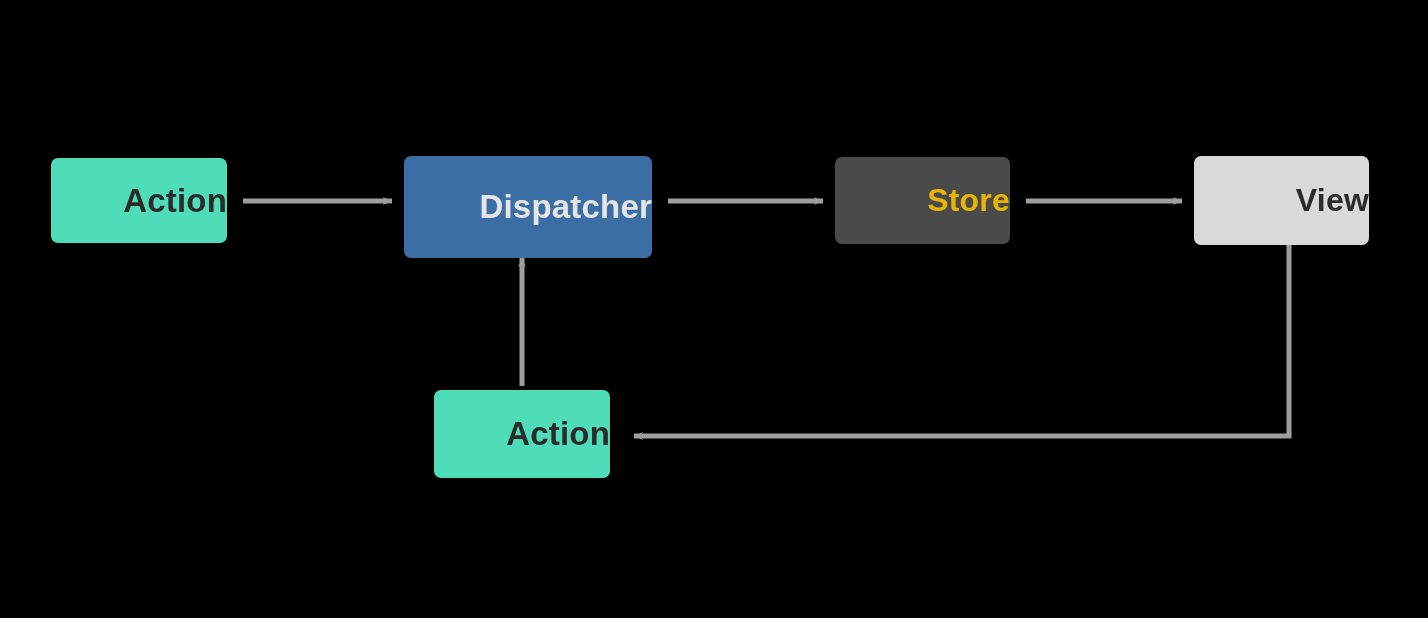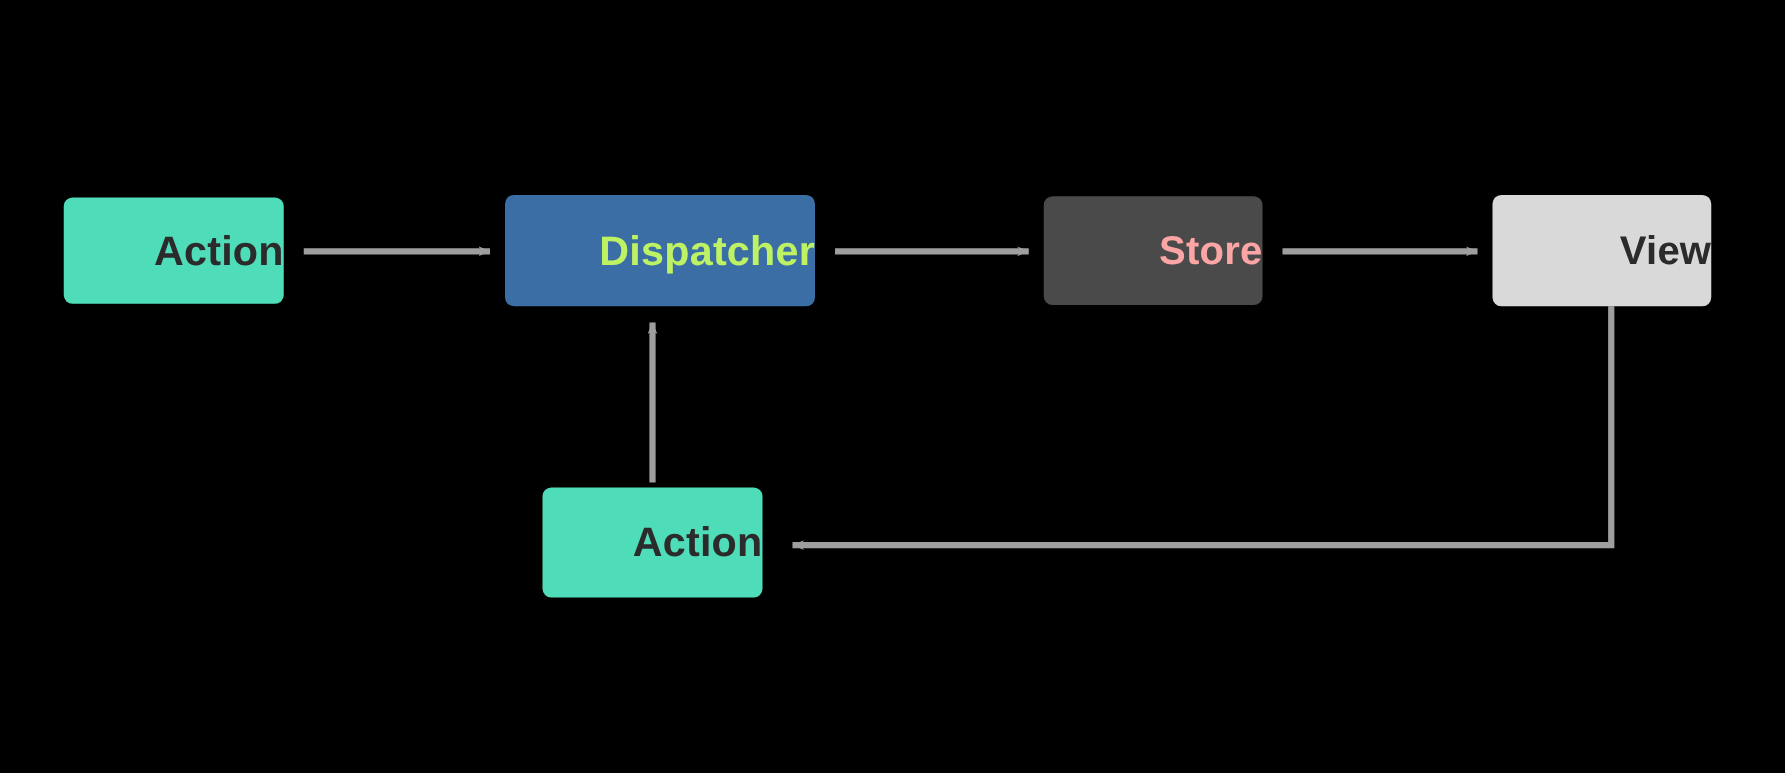--- a/index.html
+++ b/index.html
@@ -36,32 +36,32 @@
     width: 176px;
     height: 85px;
     background: #4FDCB8;
     color: #2b2b2b;
     font-size: 33px;
   }
   .node-dispatcher {
     left: 404px;
     top: 156px;
     width: 248px;
-    height: 89px;
+    height: 102px;
     background: #3A6EA5;
-    color: #bef264;
+    color: #e5e5e5;
     font-size: 33px;
   }
   .node-store {
     left: 835px;
     top: 157px;
     width: 175px;
     height: 87px;
     background: #4A4A4A;
-    color: #fca5a5;
+    color: #eab308;
     font-size: 32px;
   }
   .node-view {
     left: 1194px;
     top: 156px;
     width: 175px;
     height: 89px;
     background: #D9D9D9;
     color: #2b2b2b;
     font-size: 32px;

